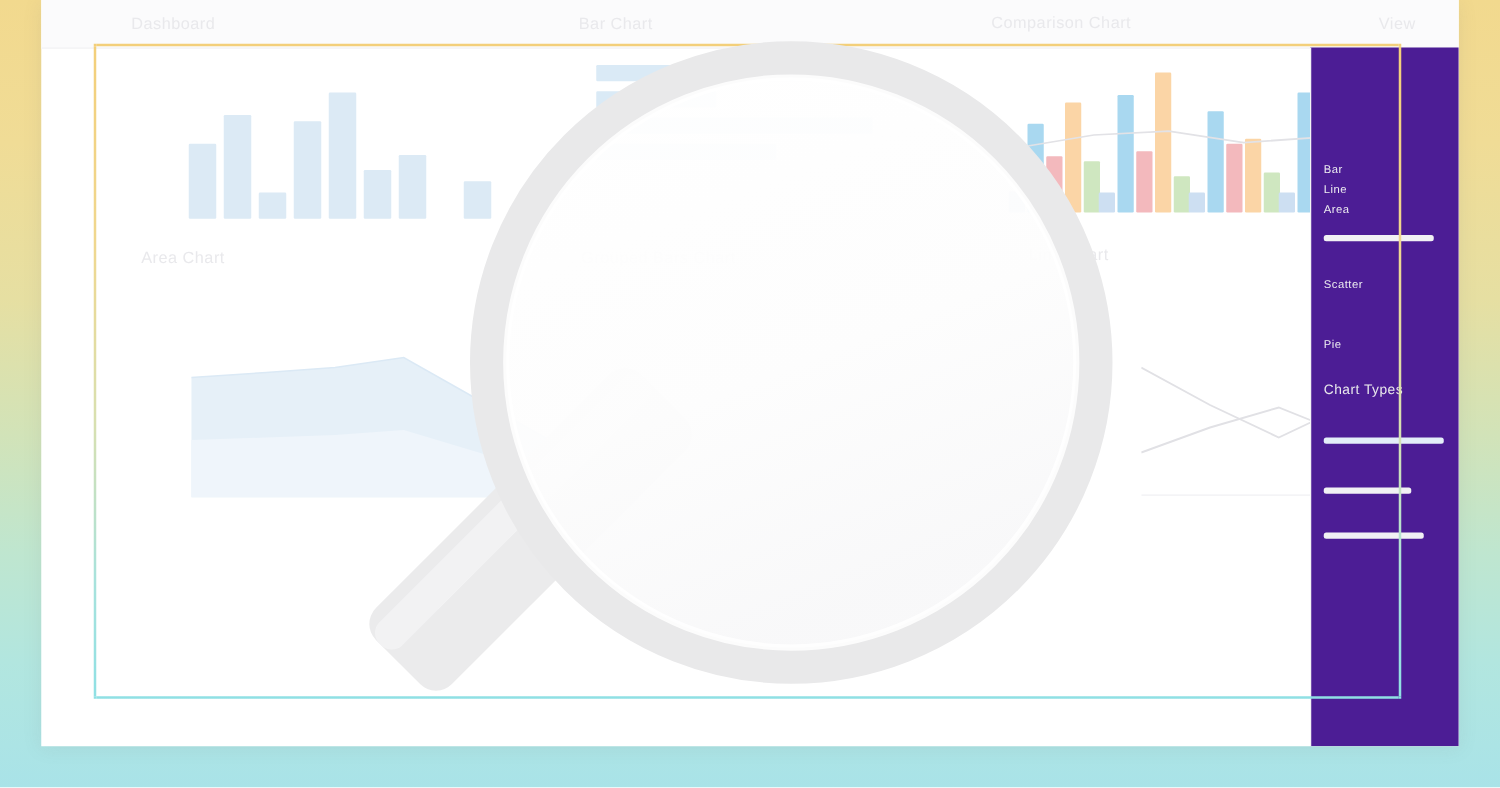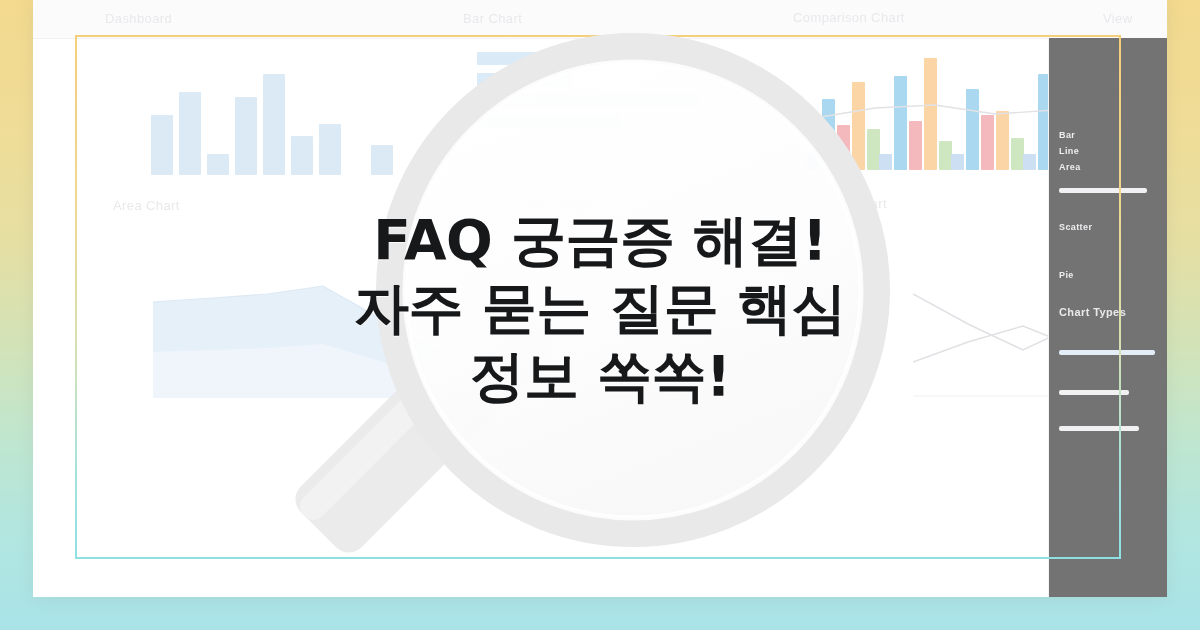--- a/index.html
+++ b/index.html
@@ -72,23 +72,22 @@
         #a8e2dc 82%,
         #8fe0e4 100%) 1;
     box-sizing: border-box;
   }
 
   
   .dash-sidebar {
     position: absolute;
     right: 0; top: 38px;
     width: 118px; bottom: 0;
-    background: #737373;
+    background: #4c1d95;
     border-left: 1px solid #f4f4f6;
-    font-weight: bold;
   }
   .side-row {
     position: absolute; left: 10px;
     height: 5px; border-radius: 2px;
     background: #f1f1f4;
   }
   .side-row.active { background: #e3eef9; }
 
   
   .chart-box { position: absolute; }
@@ -259,19 +258,14 @@
 
       <circle cx="600" cy="290" r="242" fill="none" stroke="#e9e9ea" stroke-width="30"></circle>
 
       <circle cx="600" cy="290" r="228" fill="url(#glassFill)"></circle>
 
       <circle cx="600" cy="290" r="228" fill="none" stroke="#ffffff" stroke-width="5" opacity="0.85"></circle>
     </svg>
 
   </div>
 
-  <div id="headline">
-    <span class="line">FAQ 궁금증 해결!</span>
-    <span class="line">자주 묻는 질문 핵심</span>
-    <span class="line">정보 쏙쏙!</span>
-  </div>
 
 </div>
 
 </body></html>

